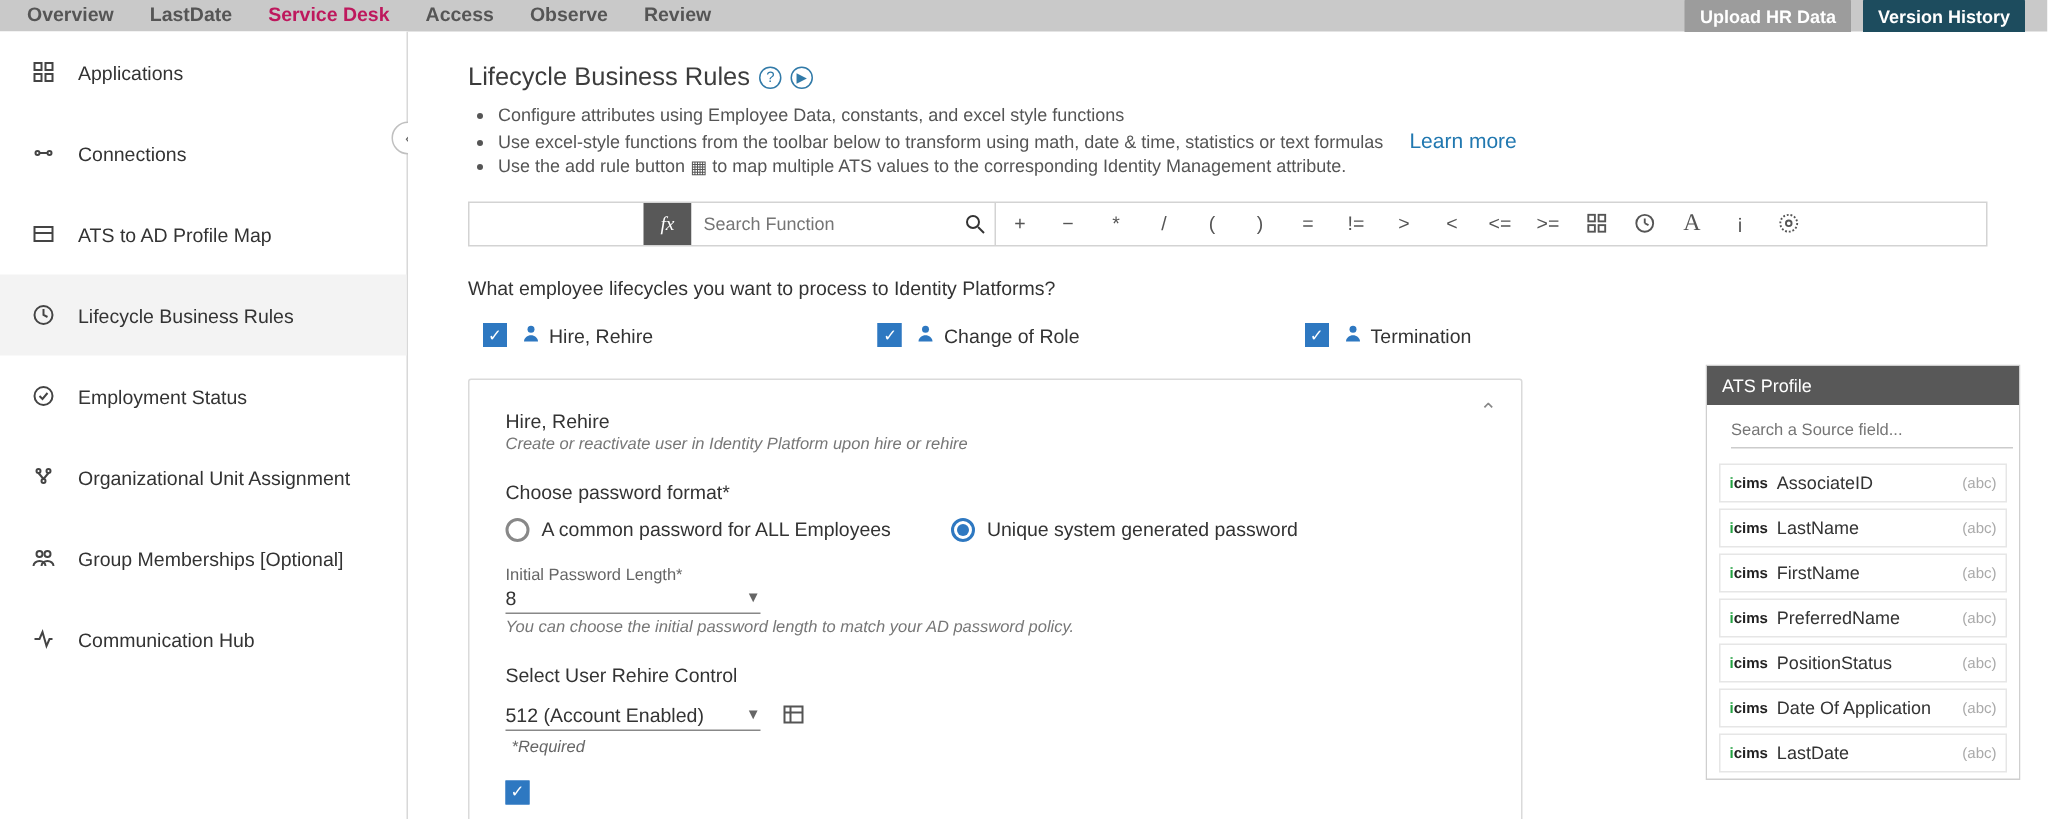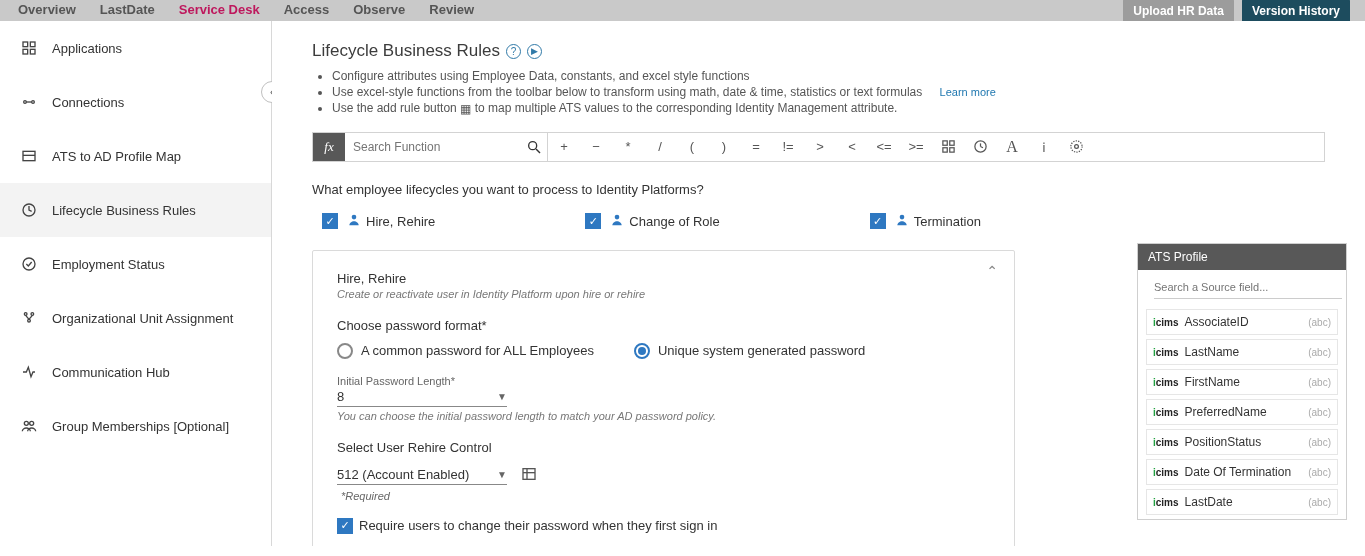--- a/index.html
+++ b/index.html
@@ -17,23 +17,23 @@
   .sidebar{width:272px;background:#fff;border-right:1px solid #d8d8d8;position:relative;min-height:525px;}
   .sidebar-item{display:flex;align-items:center;height:54px;padding:0 20px;font-size:13px;color:#333;cursor:pointer;gap:14px;}
   .sidebar-item.active{background:#f3f3f3;}
   .collapse-btn{position:absolute;top:60px;right:-12px;width:22px;height:22px;border-radius:50%;border:1px solid #c0c0c0;background:#fff;display:flex;align-items:center;justify-content:center;font-size:12px;color:#666;cursor:pointer;}
   .main{flex:1;padding:20px 40px 20px 40px;background:#fff;overflow:auto;height:525px;}
   .page-title{font-size:17px;color:#3c3c3c;font-weight:normal;display:flex;align-items:center;gap:6px;}
   .help-icon{width:15px;height:15px;border:1px solid #317aa8;border-radius:50%;display:inline-flex;align-items:center;justify-content:center;font-size:10px;color:#317aa8;}
   .play-icon{width:15px;height:15px;border:1px solid #317aa8;border-radius:50%;display:inline-flex;align-items:center;justify-content:center;font-size:9px;color:#317aa8;}
   .bullets{margin:8px 0 16px 0;padding-left:20px;color:#555;font-size:12px;}
   .bullets li{margin-bottom:2px;}
-  .link{color:#2178b0;font-size:11px;text-decoration:none;cursor:pointer;padding-left:14px;}
+  .link{color:#2178b0;font-size:14px;text-decoration:none;cursor:pointer;padding-left:14px;}
   .inline-icon{display:inline-block;vertical-align:middle;color:#555;}
-  .toolbar{display:flex;align-items:center;border:1px solid #d3d3d3;height:30px;background:#fff;margin-bottom:20px;}
+  .toolbar{display:flex;align-items:center;border:1px solid #d3d3d3;height:30px;background:#fff;margin-bottom:20px;justify-content:center;}
   .fx{width:32px;height:100%;background:#585858;color:#fff;display:flex;align-items:center;justify-content:center;font-style:italic;font-size:13px;font-family:'Times New Roman',serif;}
   .toolbar input{border:none;height:100%;padding:0 8px;font-size:12px;width:175px;outline:none;}
   .mag{width:28px;display:flex;align-items:center;justify-content:center;height:100%;border-right:1px solid #d3d3d3;color:#444;cursor:pointer;}
   .ops{display:flex;align-items:center;height:100%;}
   .op{width:32px;height:100%;display:flex;align-items:center;justify-content:center;color:#555;font-size:13px;cursor:pointer;}
   .op svg{display:block;}
   .question{font-size:13px;color:#333;margin-bottom:16px;}
   .checkrow{display:flex;gap:150px;padding:0 10px;margin-bottom:20px;}
   .checkbox{width:16px;height:16px;border:1px solid #2e78c1;background:#2e78c1;display:inline-flex;align-items:center;justify-content:center;color:#fff;font-size:11px;margin-right:6px;vertical-align:middle;cursor:pointer;}
   .checkbox.empty{background:#fff;border:1px solid #888;}
@@ -140,35 +140,35 @@
             <circle cx="12" cy="16" r="2"></circle>
             <line x1="7" y1="8" x2="12" y2="14"></line>
             <line x1="17" y1="8" x2="12" y2="14"></line>
           </svg>
         </span>
         <span>Organizational Unit Assignment</span>
       </div>
       <div class="sidebar-item">
         <span class="sb-ic">
           <svg width="16" height="16" viewBox="0 0 24 24" fill="none" stroke="#444" stroke-width="2">
-            <path d="M3 12h5l3-7 4 14 3-7h3"></path>
-          </svg>
-        </span>
-        <span>Communication Hub</span>
-      </div>
-      <div class="sidebar-item">
-        <span class="sb-ic">
-          <svg width="16" height="16" viewBox="0 0 24 24" fill="none" stroke="#444" stroke-width="2">
             <circle cx="8" cy="8" r="3"></circle>
             <circle cx="16" cy="8" r="3"></circle>
             <path d="M2 20c0-3 3-5 6-5s6 2 6 5"></path>
             <path d="M10 20c0-3 3-5 6-5s6 2 6 5"></path>
           </svg>
         </span>
         <span>Group Memberships [Optional]</span>
+      </div>
+      <div class="sidebar-item">
+        <span class="sb-ic">
+          <svg width="16" height="16" viewBox="0 0 24 24" fill="none" stroke="#444" stroke-width="2">
+            <path d="M3 12h5l3-7 4 14 3-7h3"></path>
+          </svg>
+        </span>
+        <span>Communication Hub</span>
       </div>
     </div>
 
   <div class="main" style="position:relative;">
     <div class="page-title">
       <span>Lifecycle Business Rules</span>
       <span class="help-icon">?</span>
       <span class="play-icon">▶</span>
     </div>
     <ul class="bullets">
@@ -291,21 +291,20 @@
               <rect x="3" y="4" width="18" height="16"></rect>
               <line x1="3" y1="10" x2="21" y2="10"></line>
               <line x1="9" y1="4" x2="9" y2="20"></line>
             </svg>
         </span>
       </div>
       <div class="req">*Required</div>
 
       <label style="display:flex;align-items:center;font-size:13px;color:#333;margin-bottom:12px;">
         <span class="checkbox">✓</span>
-        <span>Require users to change their password when they first sign in</span>
       </label>
       <label style="display:flex;align-items:center;font-size:13px;color:#333;margin-bottom:12px;">
         <span class="checkbox empty"></span>
 
       </label>
     </div>
 
   </div>
 </div>
 
@@ -333,21 +332,21 @@
         <span>PreferredName</span>
         <span class="atstype">(abc)</span>
       </div>
       <div class="atsitem">
         <span class="icims"><span class="dot">i</span>cims</span>
         <span>PositionStatus</span>
         <span class="atstype">(abc)</span>
       </div>
       <div class="atsitem">
         <span class="icims"><span class="dot">i</span>cims</span>
-        <span>Date Of Termination</span>
+        <span>Date Of Application</span>
         <span class="atstype">(abc)</span>
       </div>
       <div class="atsitem">
         <span class="icims"><span class="dot">i</span>cims</span>
         <span>LastDate</span>
         <span class="atstype">(abc)</span>
       </div>
     </div>
 </div>
 

